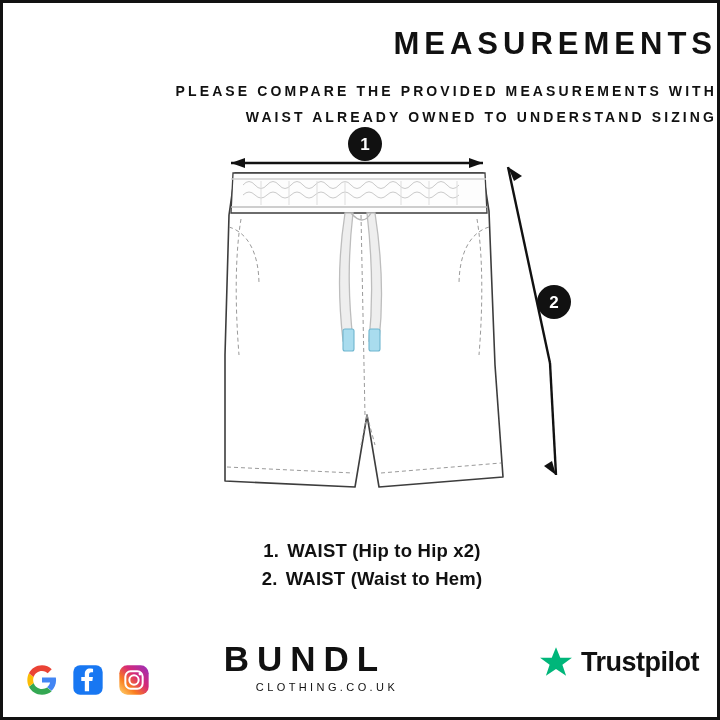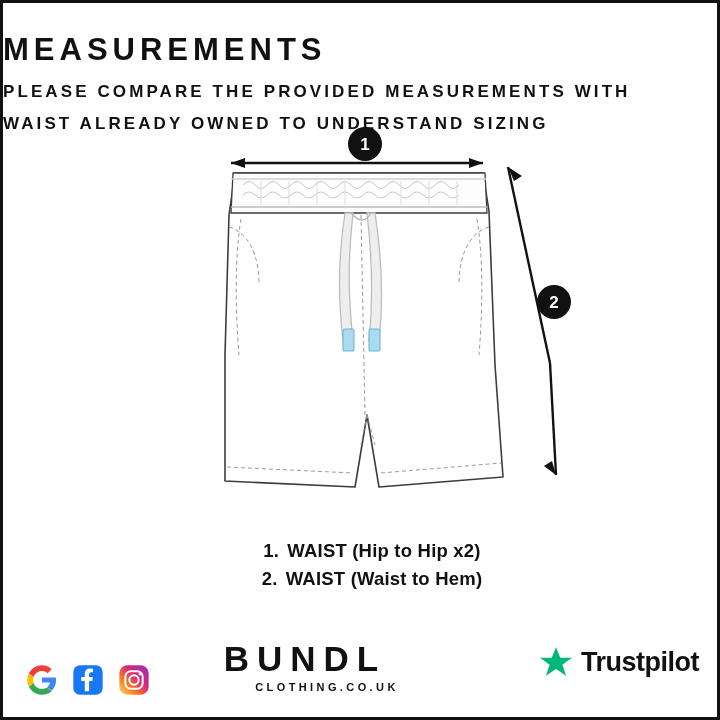--- a/index.html
+++ b/index.html
@@ -19,36 +19,36 @@
     width: 720px;
     height: 720px;
     background: #ffffff;
     box-sizing: border-box;
     border: 3px solid #111111;
   }
 
   
   .header {
     position: absolute;
-    top: 30px;
+    top: 24px;
     left: 0;
     width: 714px;
-    text-align: left;
+    text-align: right;
   }
   .title {
     font-size: 31px;
     font-weight: bold;
     letter-spacing: 5px;
     color: #111111;
     margin: 0;
     line-height: 1.1;
   }
   .subtitle {
-    margin-top: 9px;
-    font-size: 17px;
+    margin-top: 18px;
+    font-size: 14px;
     font-weight: bold;
     letter-spacing: 3.1px;
     line-height: 1.85;
     color: #111111;
   }
 
   
   .diagram {
     position: absolute;
     top: 112px;
@@ -131,21 +131,21 @@
   .brand-name {
     font-size: 35px;
     font-weight: bold;
     letter-spacing: 8px;
     color: #111111;
     line-height: 1;
   }
   .brand-sub {
     margin-top: 5px;
     font-size: 11px;
-    font-weight: bold;
+    font-weight: normal;
     letter-spacing: 3.4px;
     color: #111111;
     margin-left: 44px;
   }
   .trustpilot {
     position: absolute;
     right: 18px;
     bottom: 24px;
     display: flex;
     align-items: center;

